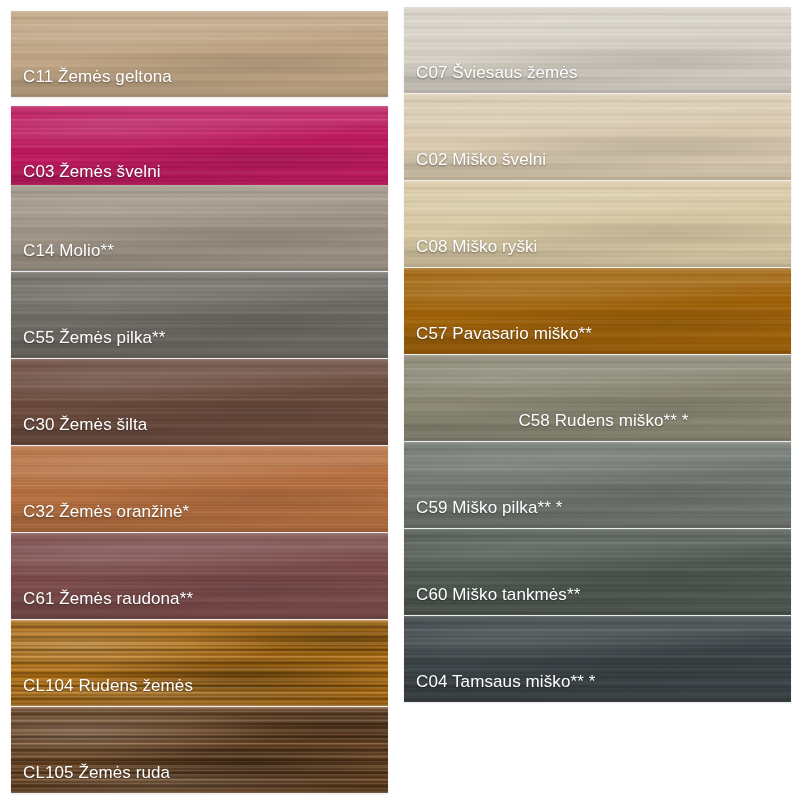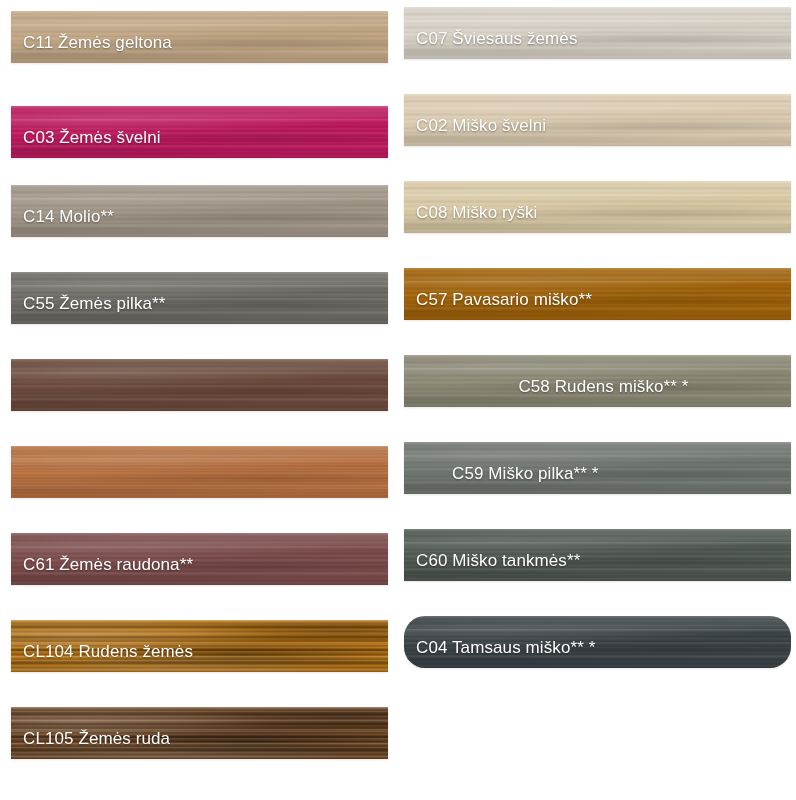--- a/index.html
+++ b/index.html
@@ -6,21 +6,21 @@
   body{width:796px;height:800px;position:relative;overflow:hidden;
        font-family:"Liberation Sans",sans-serif;}
 
   .palette{position:absolute;inset:0;}
 
   .column{position:absolute;top:0;}
   .column.left{left:11px;width:377px;}
   .column.right{left:404px;width:387px;}
 
   .swatch{
-    position:absolute;left:0;right:0;height:52px;
+    position:absolute;left:0;right:0;height:86px;
     overflow:hidden;
     display:flex;align-items:flex-end;
     box-shadow:0 1px 2px rgba(0,0,0,.10);
   }
 
   
   .grain{position:absolute;inset:0;pointer-events:none;}
 
   
   .grain.bands{
@@ -150,26 +150,28 @@
         <div class="grain bands"></div>
         <div class="grain fine"></div>
         <div class="grain shade"></div>
         <div class="label">C55 Žemės pilka**</div>
       </div>
       <div class="swatch" style="top: 359px; background: rgb(107, 74, 60);">
         <div class="grain waves"></div>
         <div class="grain bands"></div>
         <div class="grain fine"></div>
         <div class="grain shade"></div>
+        <div class="label">C30 Žemės šilta</div>
       </div>
       <div class="swatch vertical" style="top: 446px; background: rgb(185, 112, 63);">
         <div class="grain waves"></div>
         <div class="grain bands"></div>
         <div class="grain fine"></div>
         <div class="grain shade"></div>
+        <div class="label">C32 Žemės oranžinė*</div>
       </div>
       <div class="swatch" style="top: 533px; background: rgb(123, 74, 74);">
         <div class="grain waves"></div>
         <div class="grain bands"></div>
         <div class="grain fine"></div>
         <div class="grain shade"></div>
         <div class="label">C61 Žemės raudona**</div>
       </div>
       <div class="swatch strong" style="top: 620px; background: rgb(181, 112, 15);">
         <div class="grain waves"></div>
@@ -215,35 +217,35 @@
         <div class="grain shade"></div>
         <div class="label">C57 Pavasario miško**</div>
       </div>
       <div class="swatch" style="top: 355px; background: rgb(139, 136, 116); justify-content: center;">
         <div class="grain waves"></div>
         <div class="grain bands"></div>
         <div class="grain fine"></div>
         <div class="grain shade"></div>
         <div class="label">C58 Rudens miško** *</div>
       </div>
-      <div class="swatch" style="top: 442px; background: rgb(112, 118, 112); padding-left: 36px;">
+      <div class="swatch" style="top: 442px; background: rgb(112, 118, 112);">
         <div class="grain waves"></div>
         <div class="grain bands"></div>
         <div class="grain fine"></div>
         <div class="grain shade"></div>
         <div class="label">C59 Miško pilka** *</div>
       </div>
       <div class="swatch" style="top: 529px; background: rgb(78, 87, 80);">
         <div class="grain waves"></div>
         <div class="grain bands"></div>
         <div class="grain fine"></div>
         <div class="grain shade"></div>
         <div class="label">C60 Miško tankmės**</div>
       </div>
-      <div class="swatch" style="top: 616px; background: rgb(58, 66, 70); border-radius: 21px;">
+      <div class="swatch" style="top: 616px; background: rgb(58, 66, 70);">
         <div class="grain waves"></div>
         <div class="grain bands"></div>
         <div class="grain fine"></div>
         <div class="grain shade"></div>
         <div class="label">C04 Tamsaus miško** *</div>
       </div>
     </div>
 </div>
 
 </body></html>

